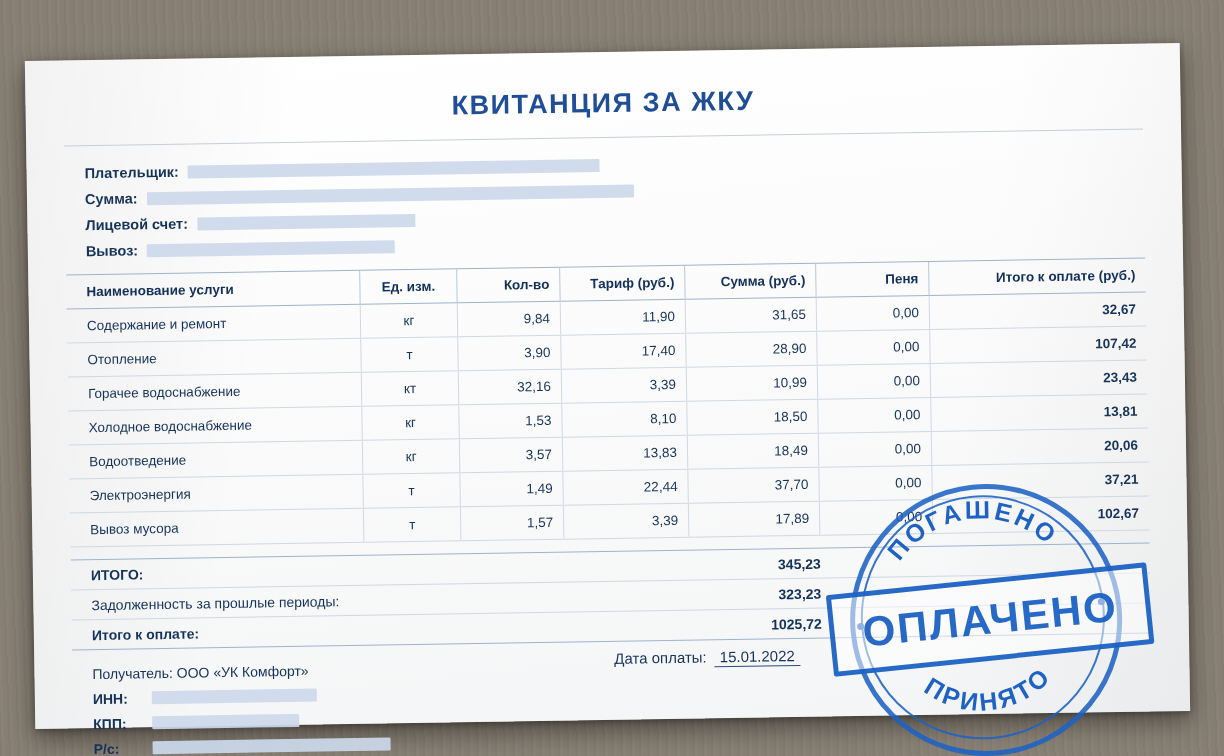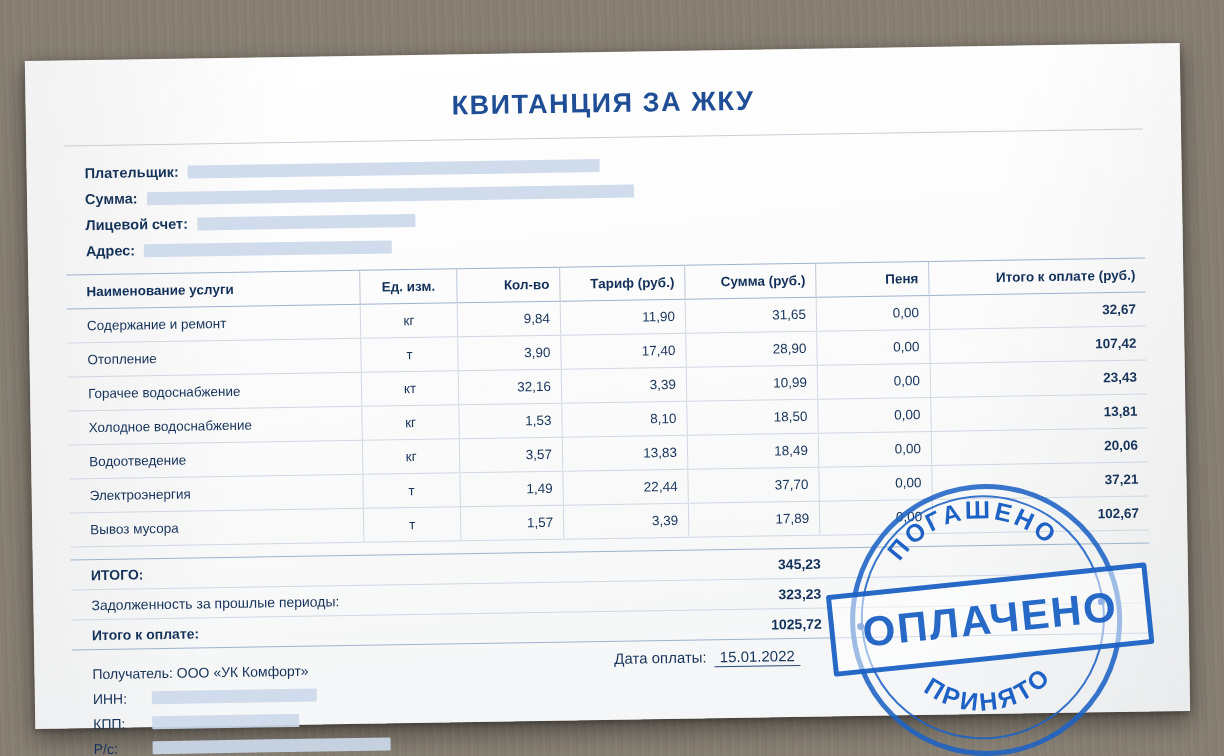--- a/index.html
+++ b/index.html
@@ -188,21 +188,21 @@
     font-weight: normal;
     color: #143158;
     margin-bottom: 4px;
   }
   .req-row {
     display: flex;
     align-items: center;
     height: 25px;
   }
   .req-label {
-    font-weight: normal;
+    font-weight: bold;
     width: 50px;
     color: #143158;
   }
 
   
   #payment-date {
     position: absolute;
     left: 580px;
     top: 598px;
     font-size: 15px;
@@ -294,21 +294,21 @@
       </div>
       <div class="payer-row">
         <span class="payer-label">Сумма:</span>
         <span class="redacted" style="width:487px"></span>
       </div>
       <div class="payer-row">
         <span class="payer-label">Лицевой счет:</span>
         <span class="redacted" style="width:218px"></span>
       </div>
       <div class="payer-row">
-        <span class="payer-label">Адрес:</span>
+        <span class="payer-label">Вывоз:</span>
         <span class="redacted" style="width:248px"></span>
       </div>
     </div>
 
     <table id="services-table">
       <thead>
         <tr>
           <th class="c-name">Наименование услуги</th>
           <th class="c-unit">Ед. изм.</th>
           <th class="c-qty">Кол-во</th>

